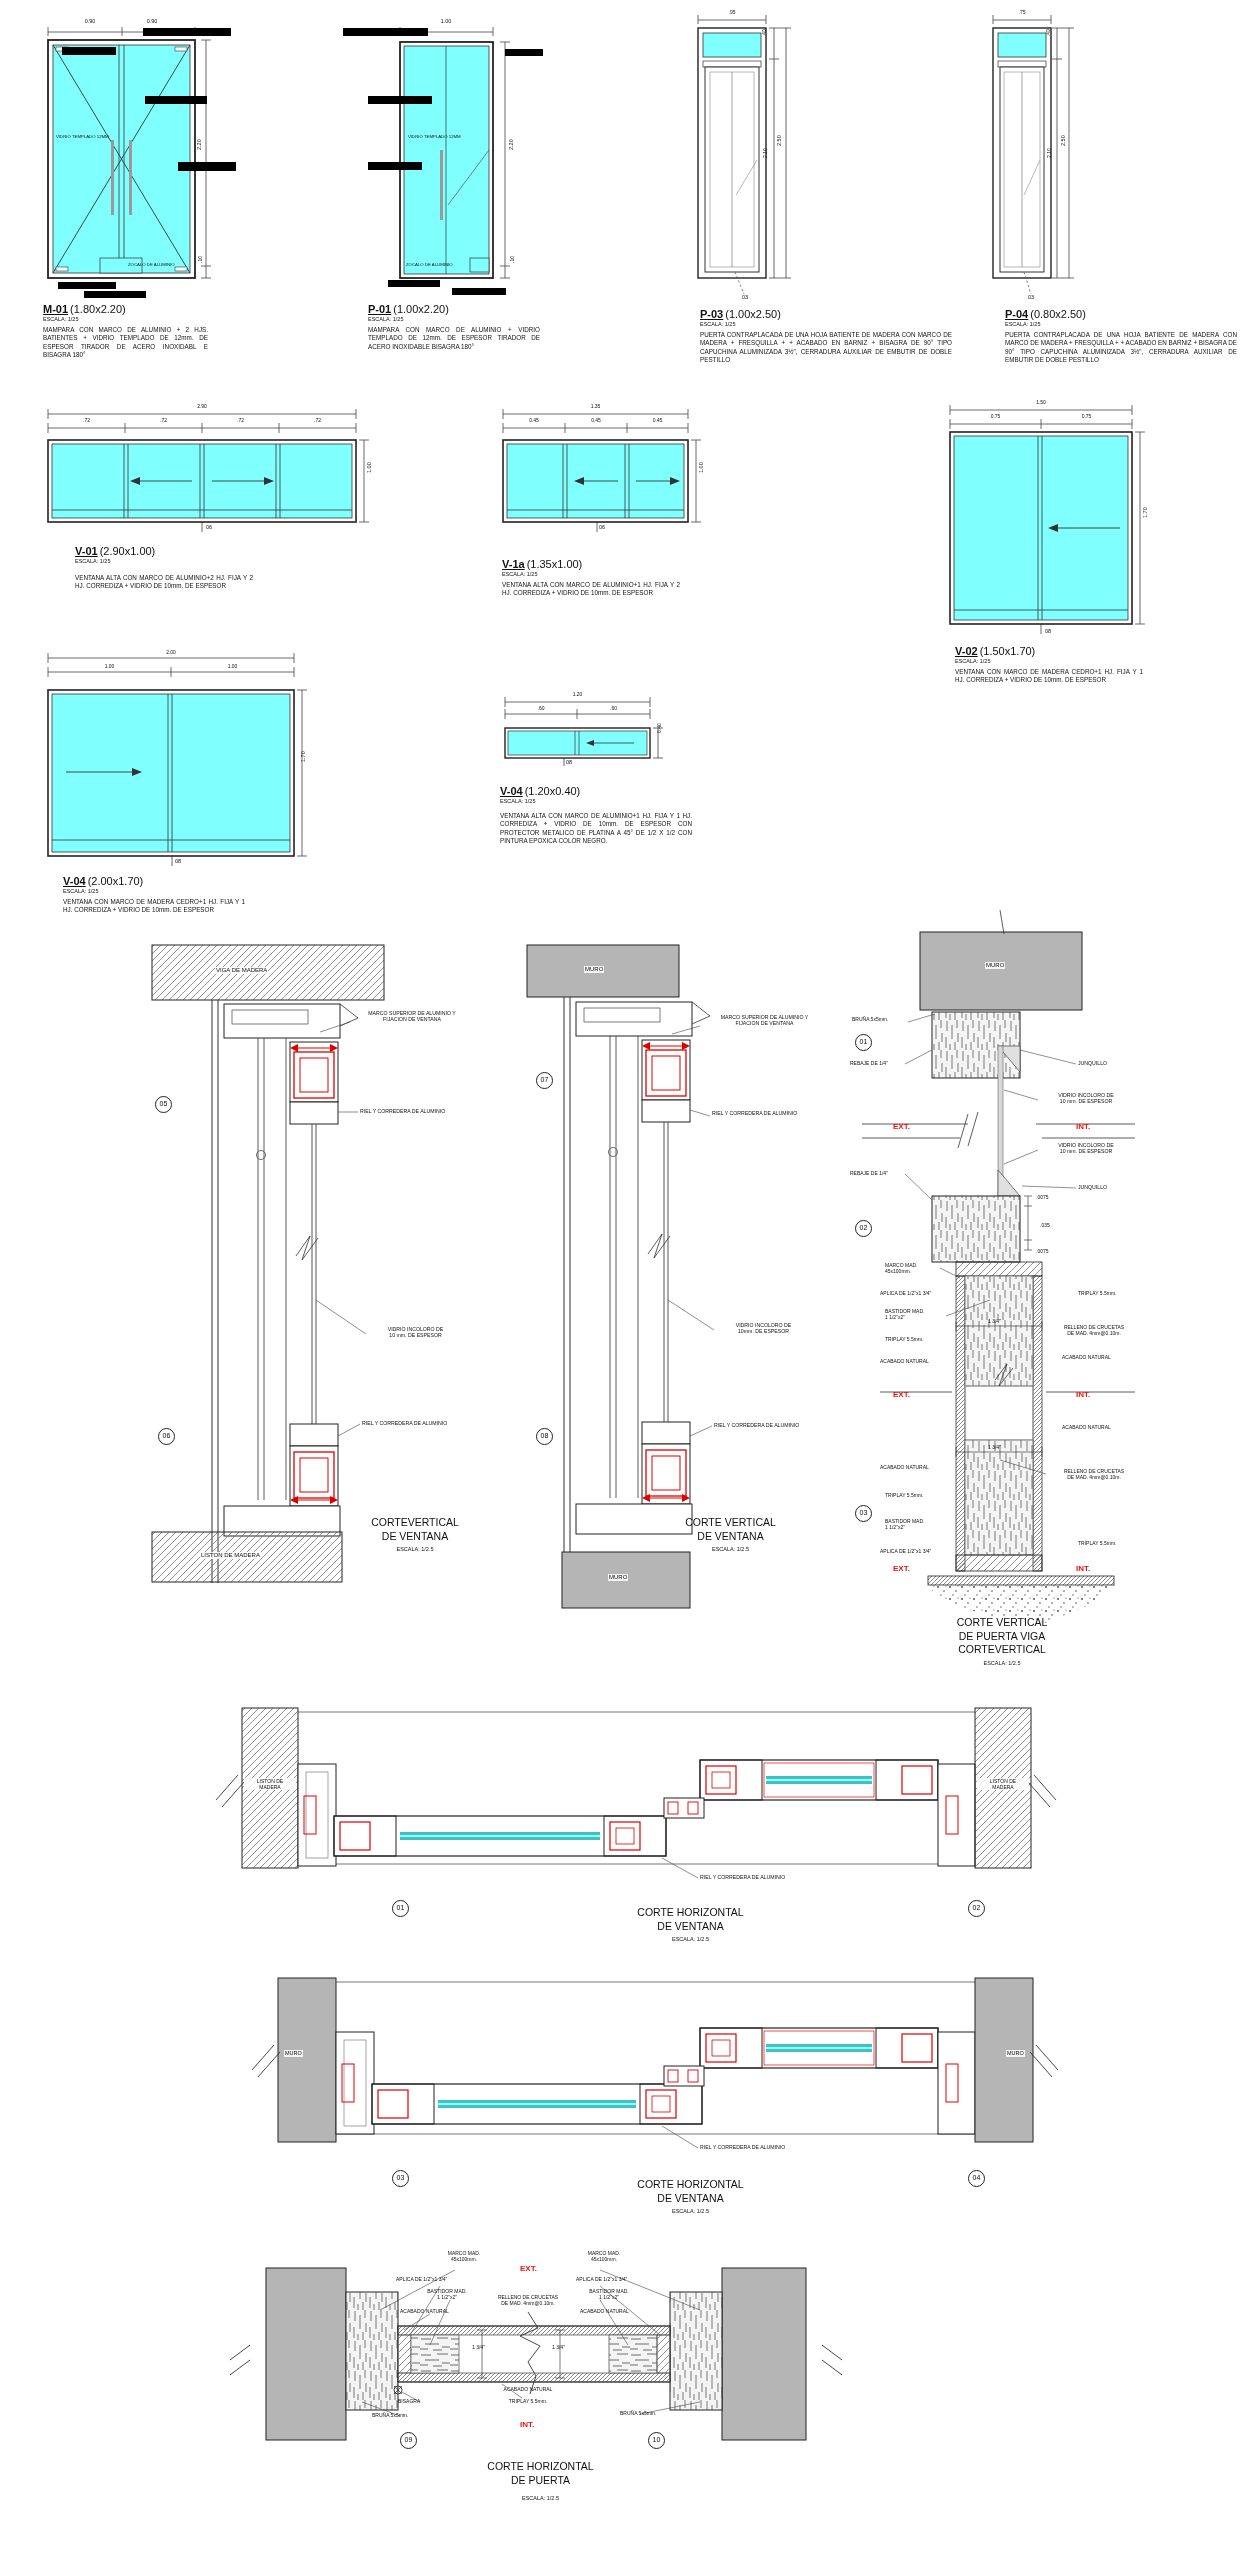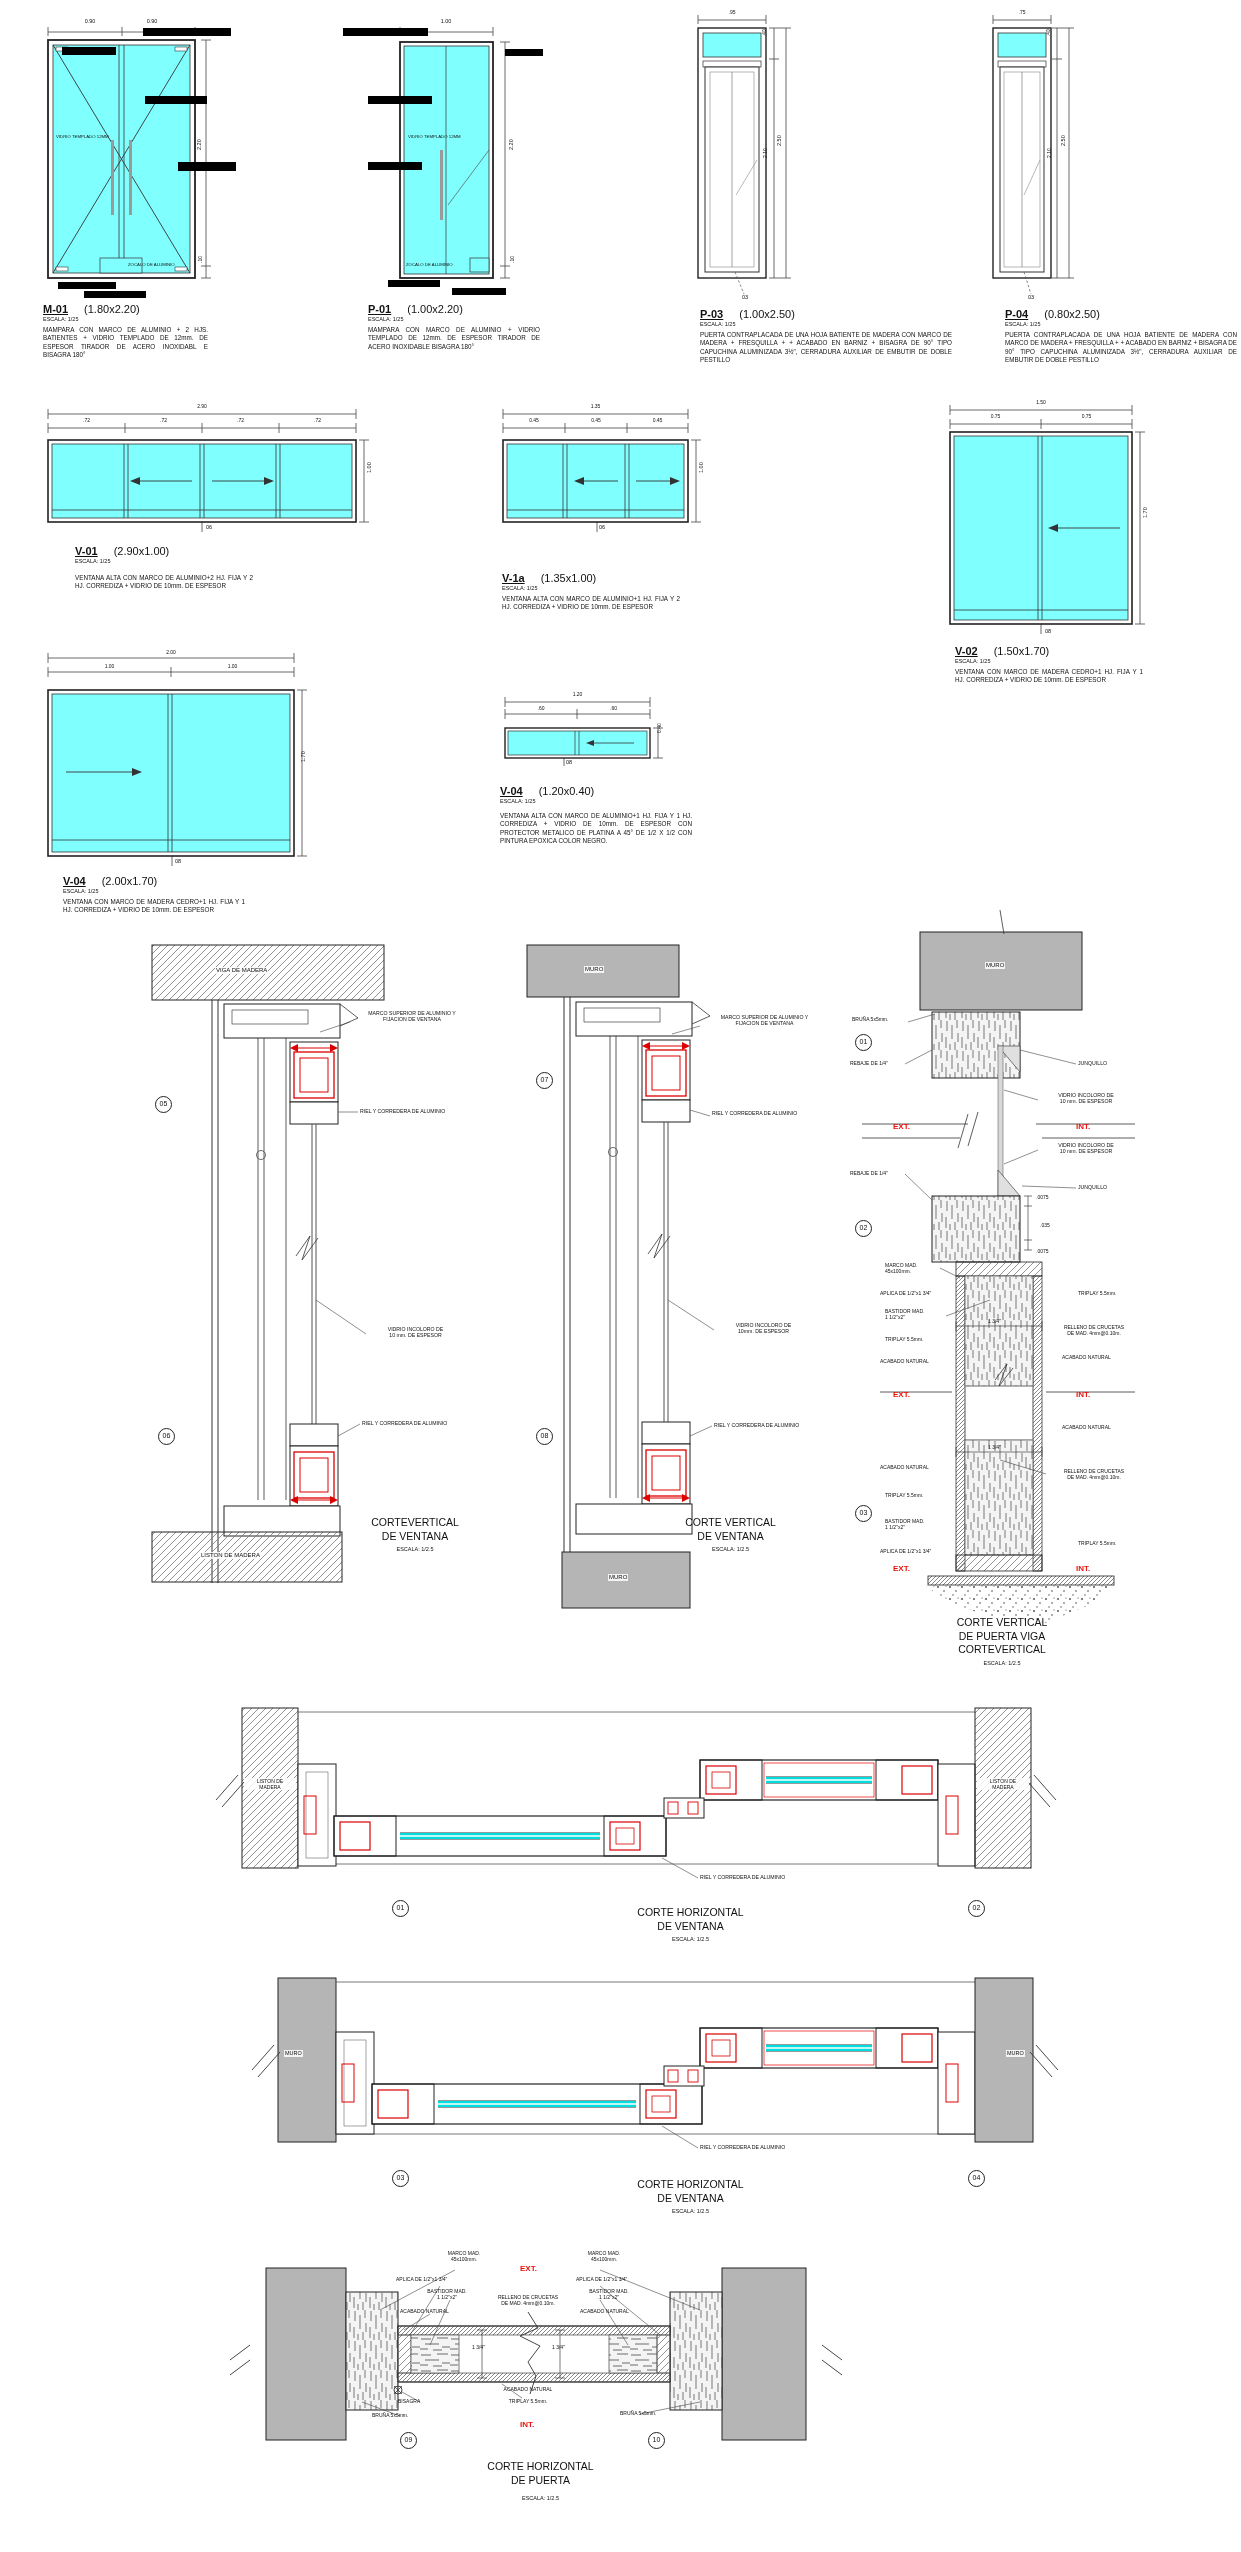--- a/index.html
+++ b/index.html
@@ -7,21 +7,21 @@
 .sheet{position:relative;width:1241px;height:2552px;background:#fff;font-family:"Liberation Sans",sans-serif;color:#111;overflow:hidden}
 .lw{position:absolute;left:0;top:0}
 .anno{position:absolute;font-size:6px;line-height:1.2;white-space:pre-line;color:#111;transform-origin:0 0}
 .anno.red{color:#e8140c}
 .anno.circle{width:17px;height:17px;border:1.2px solid #222;border-radius:50%;display:flex;align-items:center;justify-content:center;font-size:7px;background:#fff;white-space:nowrap}
 .anno.bar{background:#000}
 .anno.plate{background:rgba(255,255,255,.85);padding:0 1px}
 .elabel{position:absolute}
 .ehead{font-size:11px;white-space:nowrap}
 .ecode{font-weight:bold;text-decoration:underline}
-.esize{margin-left:16px}
+.esize{margin-left:2px}
 .escale{font-size:5.5px;margin-top:1px}
 .edesc{font-size:6.3px;line-height:1.32;margin-top:4px;text-align:justify}
 .stitle{position:absolute;text-align:center}
 .stitle .tl{font-size:10.5px;line-height:1.3}
 .stitle .sc{font-size:5.5px;margin-top:3px}
 </style>
 </head>
 <body>
 
 <div class="sheet">
@@ -514,21 +514,21 @@
   <div class="escale">ESCALA: 1/25</div>
   <div class="edesc">PUERTA CONTRAPLACADA DE UNA HOJA BATIENTE DE MADERA CON MARCO DE MADERA + FRESQUILLA + + ACABADO EN BARNIZ + BISAGRA DE 90° TIPO CAPUCHINA ALUMINIZADA 3½", CERRADURA AUXILIAR DE EMBUTIR DE DOBLE PESTILLO</div>
 </div>
 
 <div class="elabel" style="left:75px;top:545px;width:178px">
   <div class="ehead"><span class="ecode">V-01</span><span class="esize">(2.90x1.00)</span></div>
   <div class="escale">ESCALA: 1/25</div>
   <div class="edesc" style="margin-top:10px">VENTANA ALTA CON MARCO DE ALUMINIO+2 HJ. FIJA Y 2 HJ. CORREDIZA + VIDRIO DE 10mm. DE ESPESOR</div>
 </div>
 
-<div class="elabel" style="left:502px;top:572px;width:178px">
+<div class="elabel" style="left:502px;top:558px;width:178px">
   <div class="ehead"><span class="ecode">V-1a</span><span class="esize">(1.35x1.00)</span></div>
   <div class="escale">ESCALA: 1/25</div>
   <div class="edesc">VENTANA ALTA CON MARCO DE ALUMINIO+1 HJ. FIJA Y 2 HJ. CORREDIZA + VIDRIO DE 10mm. DE ESPESOR</div>
 </div>
 
 <div class="elabel" style="left:955px;top:645px;width:188px">
   <div class="ehead"><span class="ecode">V-02</span><span class="esize">(1.50x1.70)</span></div>
   <div class="escale">ESCALA: 1/25</div>
   <div class="edesc">VENTANA CON MARCO DE MADERA CEDRO+1 HJ. FIJA Y 1 HJ. CORREDIZA + VIDRIO DE 10mm. DE ESPESOR</div>
 </div>

